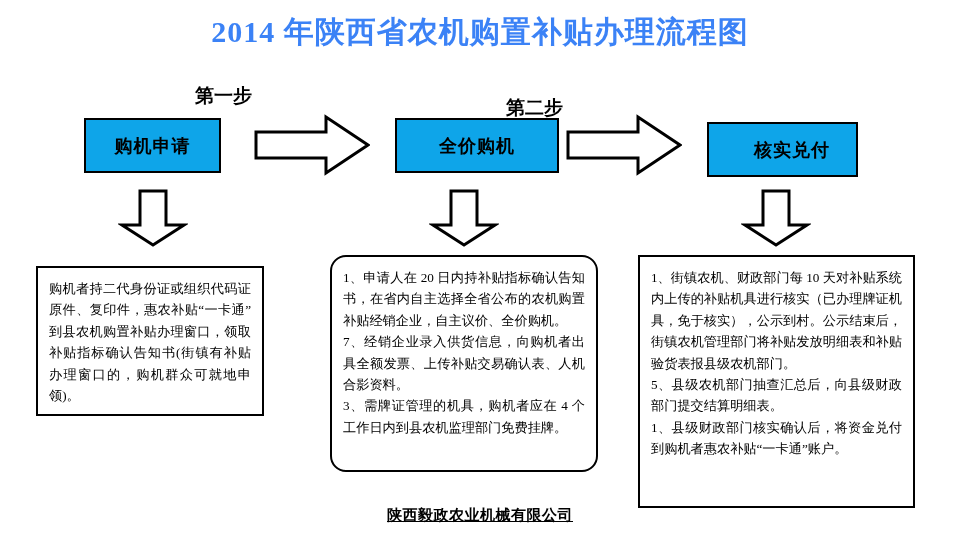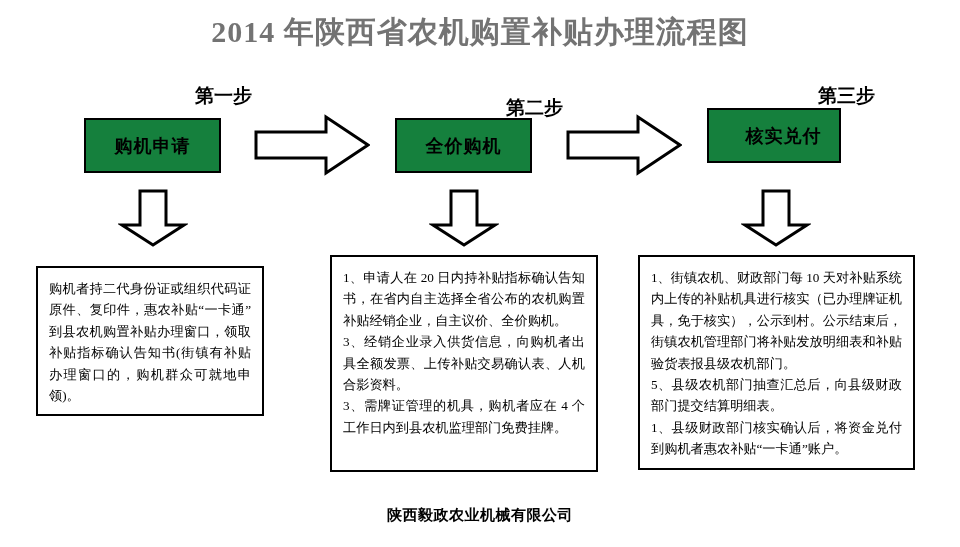--- a/index.html
+++ b/index.html
@@ -25,40 +25,40 @@
     position: absolute;
     left: 0;
     top: 12px;
     width: 960px;
     text-align: center;
     font-family: "Liberation Serif", "DejaVu Serif", serif;
     font-size: 30px;
     font-weight: bold;
     letter-spacing: 1px;
     line-height: 40px;
-    color: #737373;
+    color: #3b82f6;
   }
 
   
   .step-caption {
     position: absolute;
     width: 200px;
     text-align: right;
     font-size: 19px;
     font-weight: bold;
     line-height: 24px;
     font-family: "Liberation Serif", "DejaVu Serif", serif;
   }
 
   
   .step-box {
     position: absolute;
     box-sizing: border-box;
     border: 2px solid #000;
-    background: #15803d;
+    background: #0ea5e9;
     display: flex;
     align-items: center;
     justify-content: center;
     font-size: 18px;
     font-weight: bold;
     letter-spacing: 1px;
     font-family: "Liberation Serif", "DejaVu Serif", serif;
   }
 
   
@@ -91,40 +91,40 @@
   .footer {
     position: absolute;
     left: 0;
     top: 506px;
     width: 960px;
     text-align: center;
     font-size: 15px;
     font-weight: bold;
     font-family: "Liberation Sans", "DejaVu Sans", sans-serif;
     letter-spacing: 0.5px;
+    text-decoration: underline;
   }
 </style>
 </head>
 <body>
 
 <div id="page">
 
   <div class="title">2014 年陕西省农机购置补贴办理流程图</div>
 
   <div class="step-caption" style="left:52px; top:84px;">第一步</div>
 
   <div class="step-caption" style="left:363px; top:96px;">第二步</div>
 
-  <div class="step-caption" style="left:675px; top:84px;">第三步</div>
 
   <div class="step-box" style="left:84px; top:118px; width:137px; height:55px;">购机申请</div>
 
-  <div class="step-box" style="left:395px; top:118px; width:137px; height:55px;">全价购机</div>
+  <div class="step-box" style="left:395px; top:118px; width:164px; height:55px;">全价购机</div>
 
-  <div class="step-box" style="left:707px; top:108px; width:134px; height:55px;padding-left:19px;">核实兑付</div>
+  <div class="step-box" style="left:707px; top:122px; width:151px; height:55px;padding-left:19px;">核实兑付</div>
 
   <div class="arrow" style="left:254px; top:114px;">
     <svg width="116" height="62" viewBox="0 0 116 62" aria-hidden="true">
       <polygon points="2,18 72,18 72,3 114,31 72,59 72,44 2,44" fill="#ffffff" stroke="#000000" stroke-width="3" stroke-linejoin="miter"></polygon>
     </svg>
   </div>
 
   <div class="arrow" style="left:566px; top:114px;">
     <svg width="116" height="62" viewBox="0 0 116 62" aria-hidden="true">
       <polygon points="2,18 72,18 72,3 114,31 72,59 72,44 2,44" fill="#ffffff" stroke="#000000" stroke-width="3" stroke-linejoin="miter"></polygon>
@@ -146,27 +146,27 @@
   <div class="arrow" style="left:741px; top:189px;">
     <svg width="70" height="58" viewBox="0 0 70 58" aria-hidden="true">
       <polygon points="22,2 48,2 48,36 66,36 35,56 4,36 22,36" fill="#ffffff" stroke="#000000" stroke-width="3" stroke-linejoin="miter"></polygon>
     </svg>
   </div>
 
   <div class="detail-box" style="left:36px; top:266px; width:228px; height:150px;">
     <p>购机者持二代身份证或组织代码证原件、复印件，惠农补贴“一卡通”到县农机购置补贴办理窗口，领取补贴指标确认告知书(街镇有补贴办理窗口的，购机群众可就地申领)。</p>
   </div>
 
-  <div class="detail-box" style="left:330px; top:255px; width:268px; height:217px;">
+  <div class="detail-box" style="left:330px; top:255px; width:268px; height:217px;border-radius:16px;">
     <p>1、申请人在 20 日内持补贴指标确认告知书，在省内自主选择全省公布的农机购置补贴经销企业，自主议价、全价购机。</p>
-    <p>3、经销企业录入供货信息，向购机者出具全额发票、上传补贴交易确认表、人机合影资料。</p>
+    <p>7、经销企业录入供货信息，向购机者出具全额发票、上传补贴交易确认表、人机合影资料。</p>
     <p>3、需牌证管理的机具，购机者应在 4 个工作日内到县农机监理部门免费挂牌。</p>
   </div>
 
-  <div class="detail-box" style="left:638px; top:255px; width:277px; height:215px;">
+  <div class="detail-box" style="left:638px; top:255px; width:277px; height:253px;">
     <p>1、街镇农机、财政部门每 10 天对补贴系统内上传的补贴机具进行核实（已办理牌证机具，免于核实），公示到村。公示结束后，街镇农机管理部门将补贴发放明细表和补贴验货表报县级农机部门。</p>
     <p>5、县级农机部门抽查汇总后，向县级财政部门提交结算明细表。</p>
     <p>1、县级财政部门核实确认后，将资金兑付到购机者惠农补贴“一卡通”账户。</p>
   </div>
 
   <div class="footer">陕西毅政农业机械有限公司</div>
 
 </div>
 
 </body></html>

